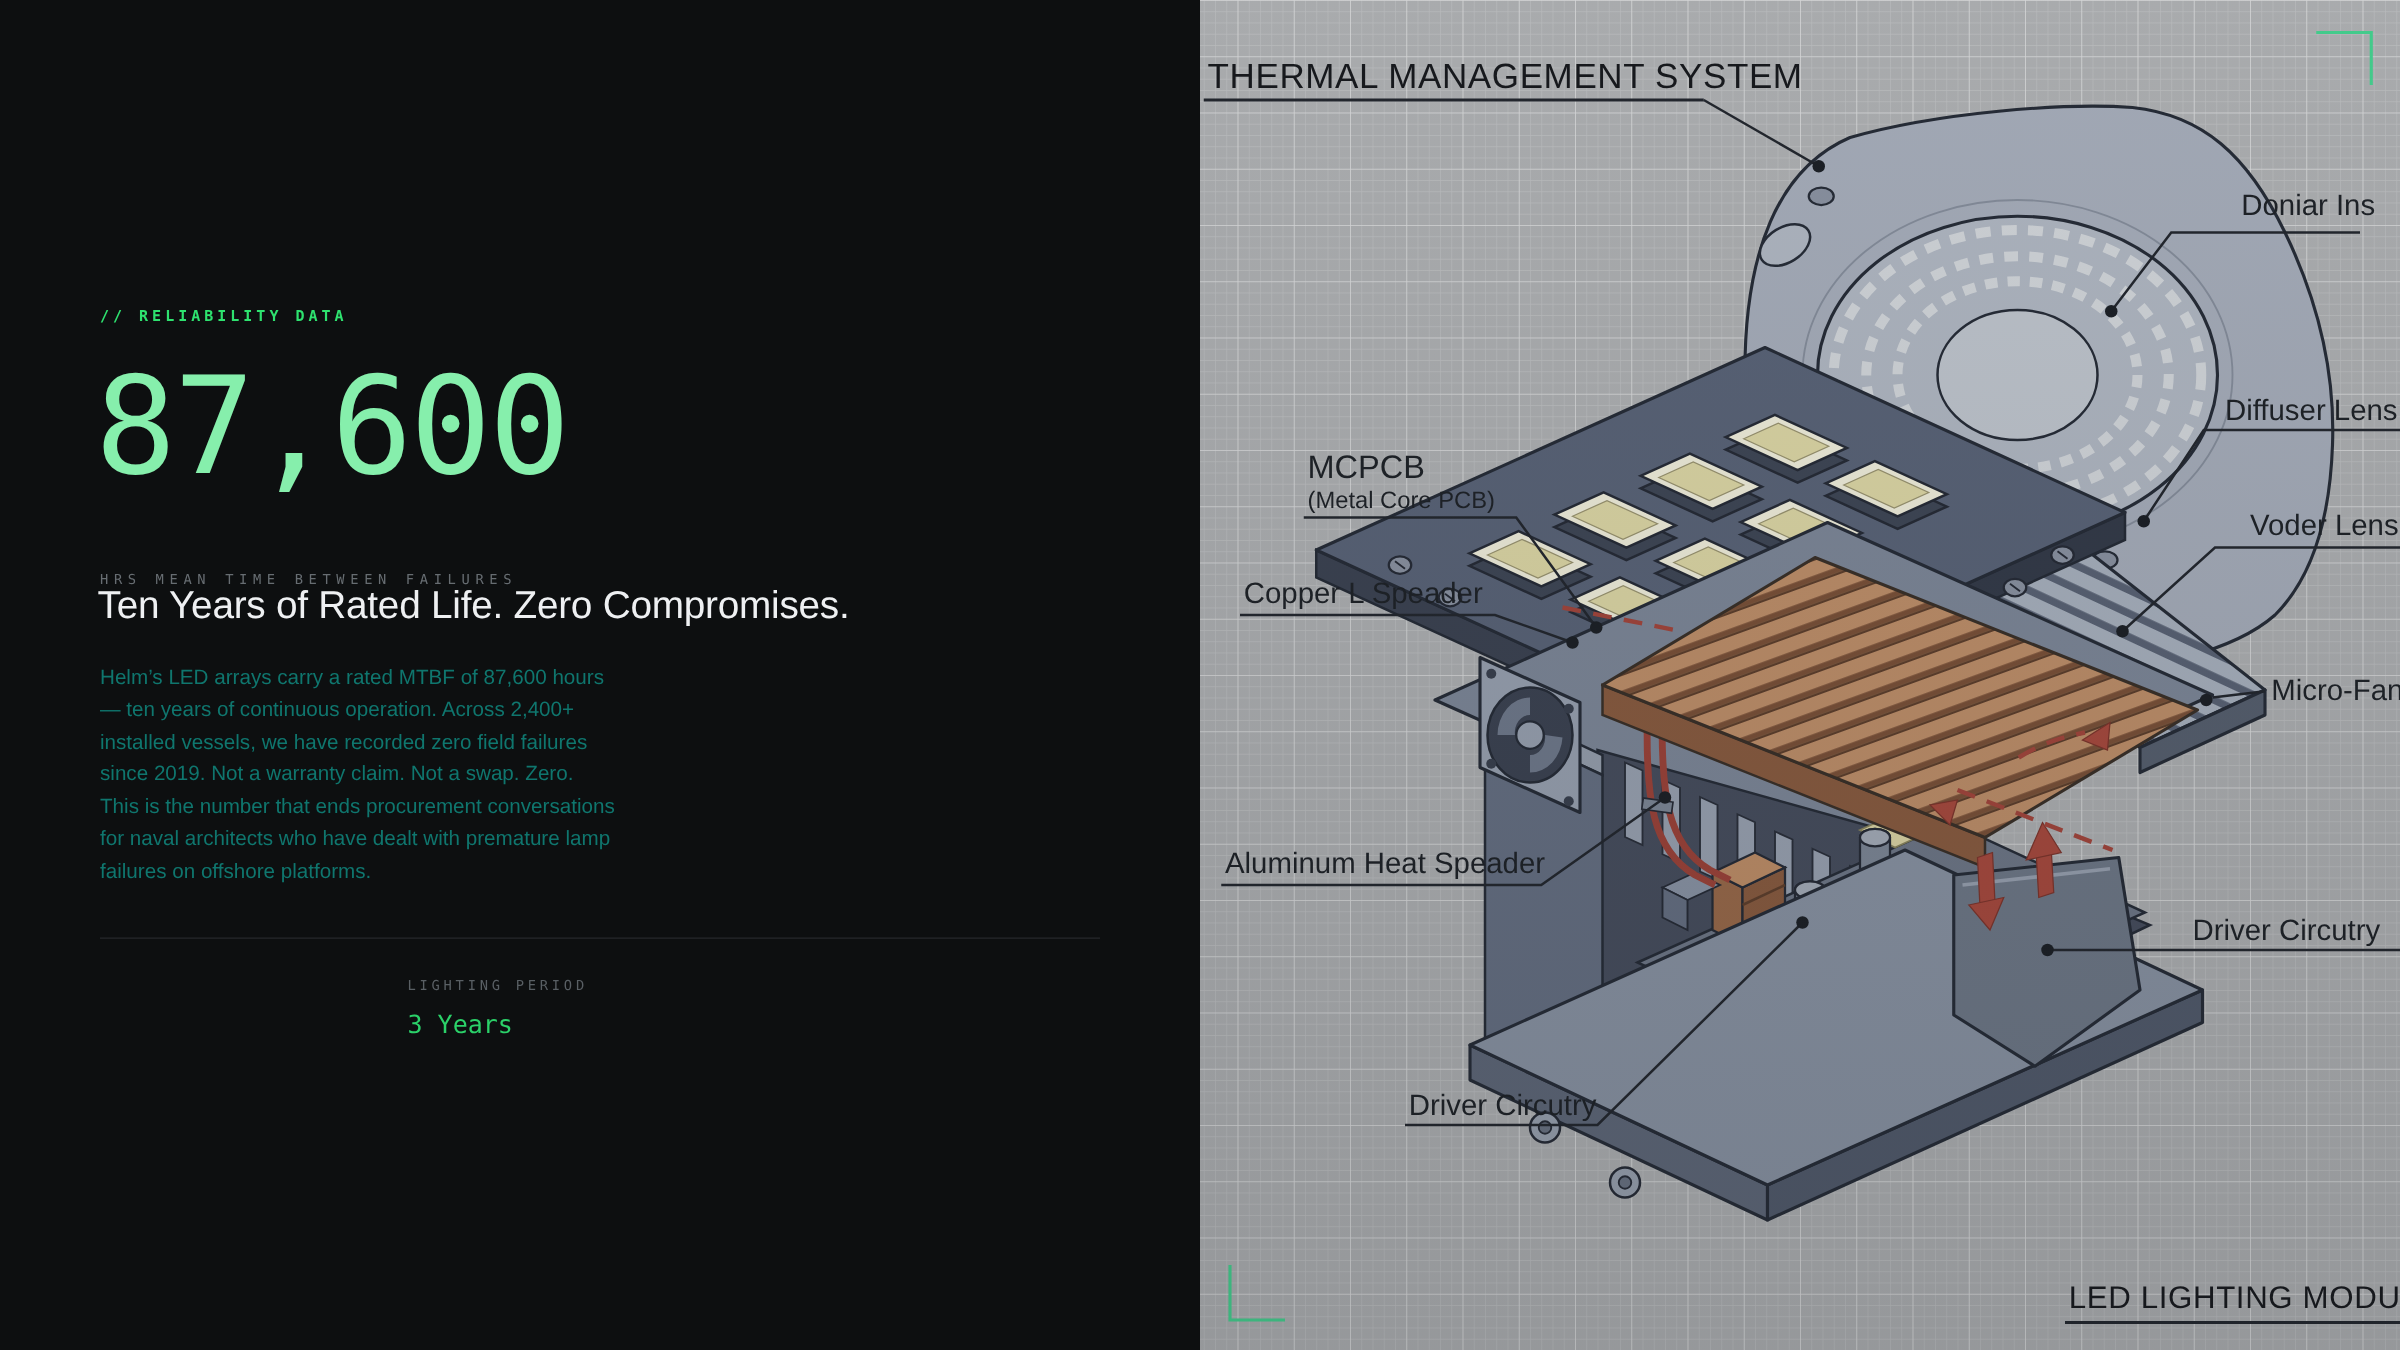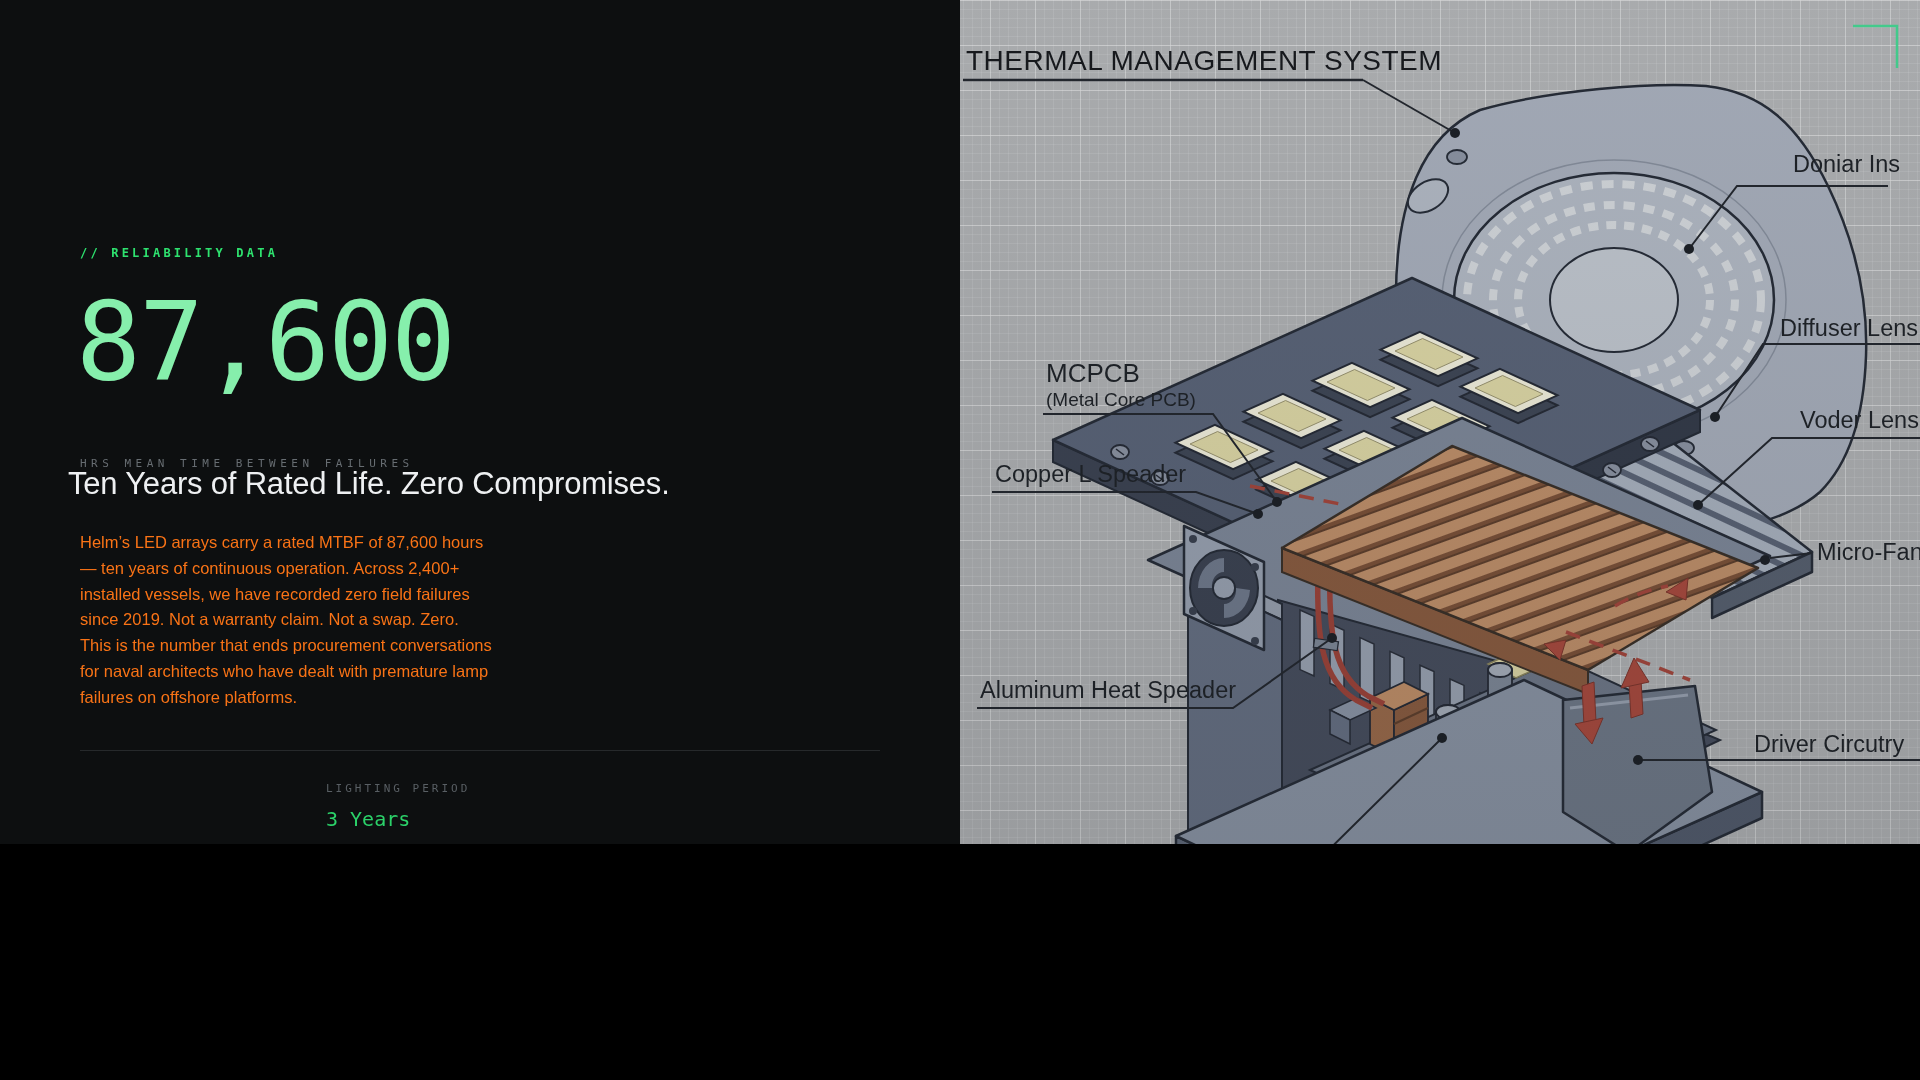--- a/index.html
+++ b/index.html
@@ -1,23 +1,23 @@
 <!DOCTYPE html>
 <html><head>
 <meta charset="utf-8">
 <style>
   html,body{margin:0;padding:0;background:#000;}
-  .stage{position:relative;width:1920px;height:844px;overflow:hidden;display:flex;font-family:"Liberation Sans",sans-serif;}
+  .stage{position:relative;width:1920px;height:1080px;overflow:hidden;display:flex;font-family:"Liberation Sans",sans-serif;}
   
   .left{position:relative;width:960px;height:1080px;background:#0d0f10;flex:0 0 auto;}
   .eyebrow{position:absolute;left:80px;top:246px;font-family:"DejaVu Sans Mono",monospace;font-size:12px;font-weight:700;letter-spacing:3.2px;color:#2ee26f;}
   .bignum{position:absolute;left:76px;top:288px;font-family:"DejaVu Sans Mono",monospace;font-size:108px;line-height:1;letter-spacing:-2px;color:#86efac;font-weight:400;}
   .unit{position:absolute;left:80px;top:417px;font-family:"DejaVu Sans Mono",monospace;font-size:11px;letter-spacing:4.5px;color:#676d72;margin-top:40px;}
-  .headline{position:absolute;left:68px;top:466px;font-size:31px;color:#eef0f2;font-weight:400;letter-spacing:-0.2px;}
-  .body-copy{position:absolute;left:80px;top:530px;width:414px;font-size:16.5px;line-height:25.8px;color:#f97316;}
+  .headline{position:absolute;left:78px;top:466px;font-size:31px;color:#eef0f2;font-weight:400;letter-spacing:-0.2px;}
+  .body-copy{position:absolute;left:80px;top:530px;width:414px;font-size:16.5px;line-height:25.8px;color:#0f766e;}
   .divider{position:absolute;left:80px;top:750px;width:800px;height:1px;background:#26292b;}
   .stat{position:absolute;top:782px;}
   .stat.c1{left:80px;} .stat.c2{left:326px;}
   .stat .s-label{font-family:"DejaVu Sans Mono",monospace;font-size:11px;letter-spacing:3px;color:#595f64;}
   .stat .s-value{margin-top:12px;font-family:"DejaVu Sans Mono",monospace;font-size:20px;color:#2bd169;}
   
   .right{position:relative;width:960px;height:1080px;flex:0 0 auto;background:#afb1b3;}
   .right svg{display:block;}
   .lbl{font:23.5px "Liberation Sans",sans-serif;fill:#1e2227;}
   .lbl-sub{font:19px "Liberation Sans",sans-serif;fill:#1e2227;}

